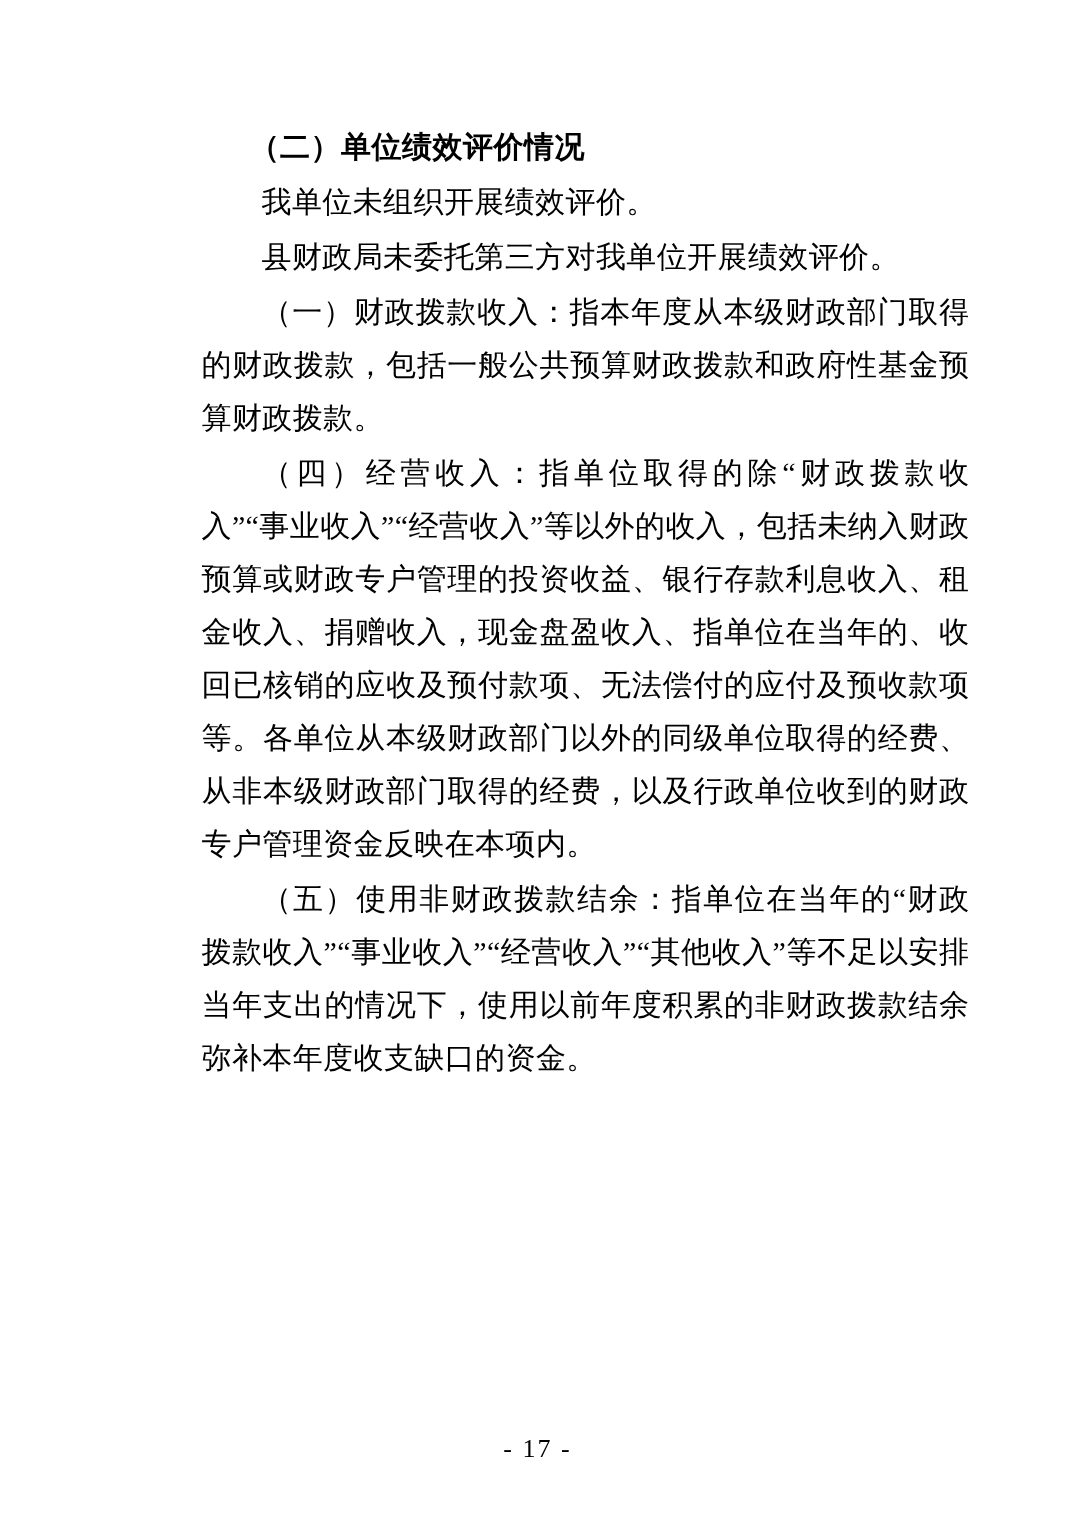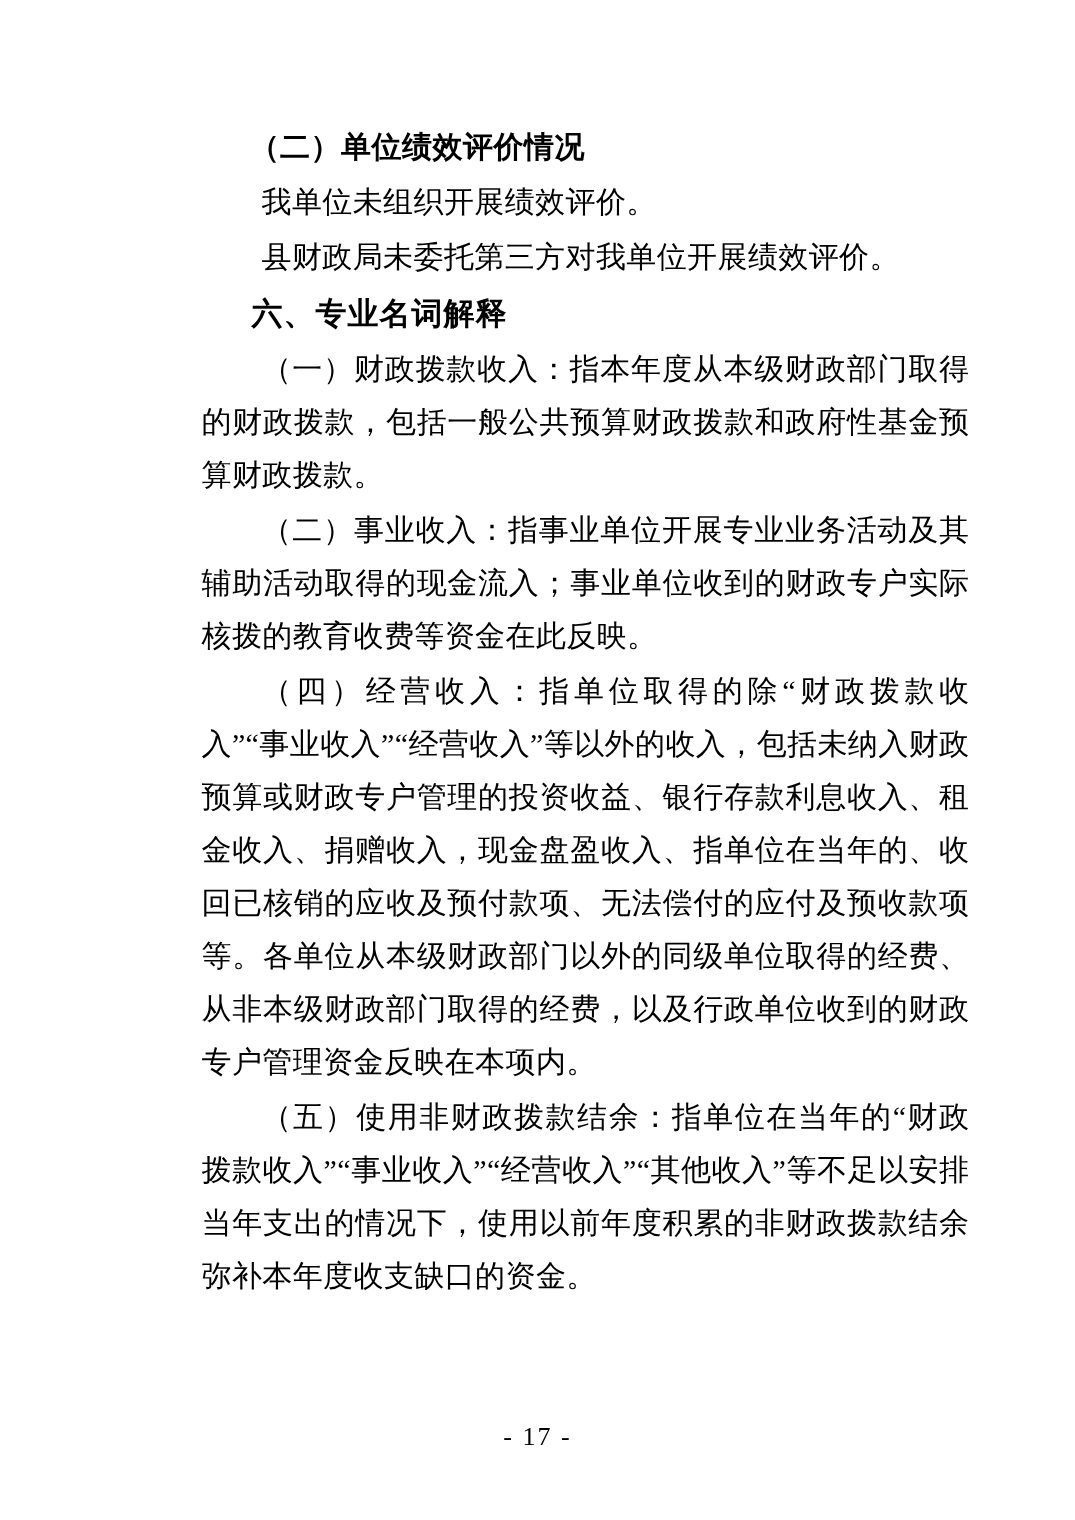--- a/index.html
+++ b/index.html
@@ -51,21 +51,21 @@
     line-height: 53px;
     font-weight: bold;
     text-indent: 60px;
     letter-spacing: 0.5px;
   }
   .term {
     font-weight: normal;
   }
   .page-number {
     position: absolute;
-    bottom: 68px;
+    bottom: 56px;
     left: 0;
     width: 100%;
     text-align: center;
     font-size: 26px;
     font-family: "Liberation Serif", "DejaVu Serif", serif;
     letter-spacing: 2px;
   }
 </style>
 </head>
 <body>
@@ -73,25 +73,23 @@
 <div class="page">
   <div class="doc-body">
 
     <p class="para sub-heading">（二）单位绩效评价情况</p>
 
     <p class="para indent">我单位未组织开展绩效评价。</p>
 
 
     <p class="para indent">县财政局未委托第三方对我单位开展绩效评价。</p>
 
-    <p class="section-heading">六、专业名词解释</p>
 
     <p class="para indent"><span class="term">（一）财政拨款收入：</span><span>指本年度从本级财政部门取得的财政拨款，包括一般公共预算财政拨款和政府性基金预算财政拨款。</span></p>
 
-    <p class="para indent"><span class="term">（二）事业收入：</span><span>指事业单位开展专业业务活动及其辅助活动取得的现金流入；事业单位收到的财政专户实际核拨的教育收费等资金在此反映。</span></p>
 
 
     <p class="para indent"><span class="term">（四）经营收入：</span><span>指单位取得的除“财政拨款收入”“事业收入”“经营收入”等以外的收入，包括未纳入财政预算或财政专户管理的投资收益、银行存款利息收入、租金收入、捐赠收入，现金盘盈收入、指单位在当年的、收回已核销的应收及预付款项、无法偿付的应付及预收款项等。各单位从本级财政部门以外的同级单位取得的经费、从非本级财政部门取得的经费，以及行政单位收到的财政专户管理资金反映在本项内。</span></p>
 
     <p class="para indent"><span class="term">（五）使用非财政拨款结余：</span><span>指单位在当年的“财政拨款收入”“事业收入”“经营收入”“其他收入”等不足以安排当年支出的情况下，使用以前年度积累的非财政拨款结余弥补本年度收支缺口的资金。</span></p>
 
   </div>
 
   <div class="page-number">- 17 -</div>
 </div>

